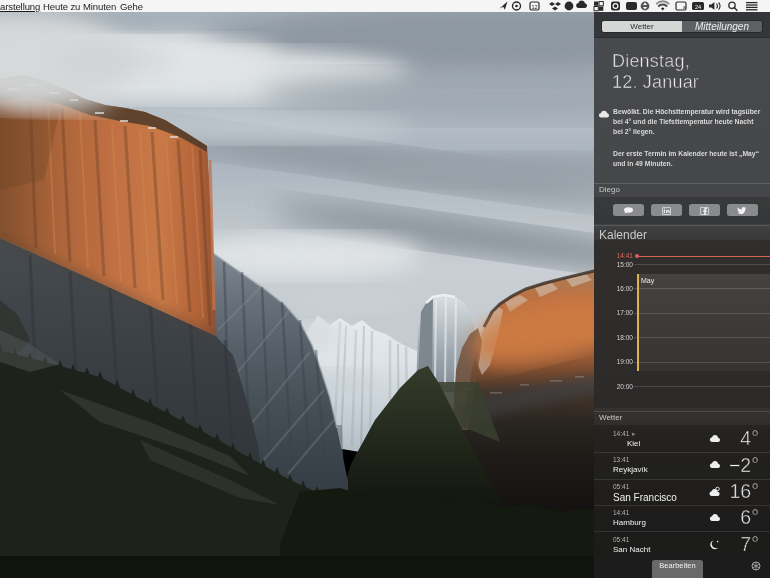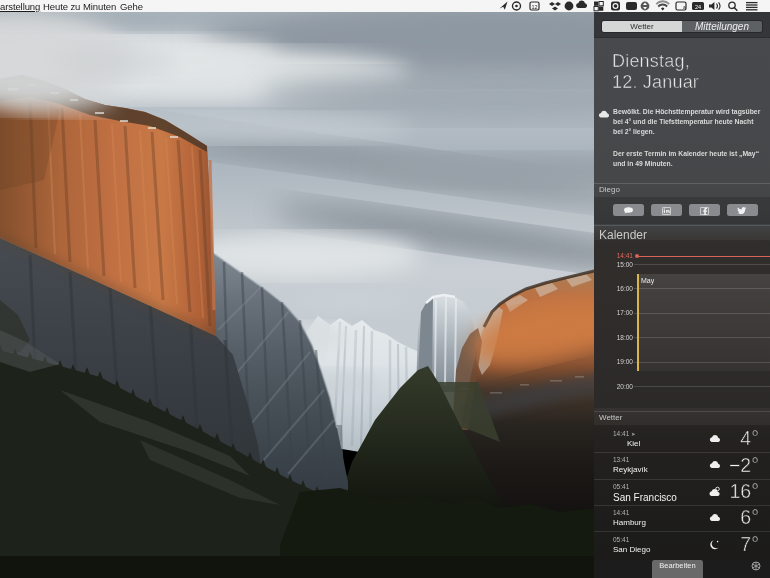--- a/index.html
+++ b/index.html
@@ -367,21 +367,21 @@
 
  <div class="abs" style="left:19px;top:417.5px;font-size:6.5px;color:#b5b5b5;">14:41 <span style="font-size:5.5px;color:#9a9a9a;">➤</span></div>
  <div class="abs" style="left:19px;top:426.5px;font-size:8px;color:#f2f2f2;margin-left:14px;">Kiel</div>
  <div class="abs" style="left:19px;top:444px;font-size:6.5px;color:#b5b5b5;">13:41</div>
  <div class="abs" style="left:19px;top:453px;font-size:8px;color:#f2f2f2;">Reykjavík</div>
  <div class="abs" style="left:19px;top:470.5px;font-size:6.5px;color:#b5b5b5;">05:41</div>
  <div class="abs" style="left:19px;top:479.5px;font-size:10px;color:#f2f2f2;">San Francisco</div>
  <div class="abs" style="left:19px;top:497px;font-size:6.5px;color:#b5b5b5;">14:41</div>
  <div class="abs" style="left:19px;top:506px;font-size:8px;color:#f2f2f2;">Hamburg</div>
  <div class="abs" style="left:19px;top:523.5px;font-size:6.5px;color:#b5b5b5;">05:41</div>
- <div class="abs" style="left:19px;top:532.5px;font-size:8px;color:#f2f2f2;">San Diego</div>
+ <div class="abs" style="left:19px;top:532.5px;font-size:8px;color:#f2f2f2;">San Nacht</div>
  <div class="abs" style="left:0;top:440.2px;width:176px;height:1px;background:rgba(255,255,255,0.11);"></div>
  <div class="abs" style="left:0;top:466.6px;width:176px;height:1px;background:rgba(255,255,255,0.11);"></div>
  <div class="abs" style="left:0;top:493px;width:176px;height:1px;background:rgba(255,255,255,0.11);"></div>
  <div class="abs" style="left:0;top:519.4px;width:176px;height:1px;background:rgba(255,255,255,0.11);"></div>
 
  <div class="abs" style="left:95px;top:415px;width:70px;font-size:19.5px;font-weight:100;color:#f2f2f2;text-align:right;-webkit-text-stroke:0.5px #232120;">4°</div>
  <div class="abs" style="left:95px;top:441.5px;width:70px;font-size:19.5px;font-weight:100;color:#f2f2f2;text-align:right;-webkit-text-stroke:0.5px #232120;">−2°</div>
  <div class="abs" style="left:95px;top:468px;width:70px;font-size:19.5px;font-weight:100;color:#f2f2f2;text-align:right;-webkit-text-stroke:0.5px #232120;">16°</div>
  <div class="abs" style="left:95px;top:494.4px;width:70px;font-size:19.5px;font-weight:100;color:#f2f2f2;text-align:right;-webkit-text-stroke:0.5px #232120;">6°</div>
  <div class="abs" style="left:95px;top:520.8px;width:70px;font-size:19.5px;font-weight:100;color:#f2f2f2;text-align:right;-webkit-text-stroke:0.5px #232120;">7°</div>

